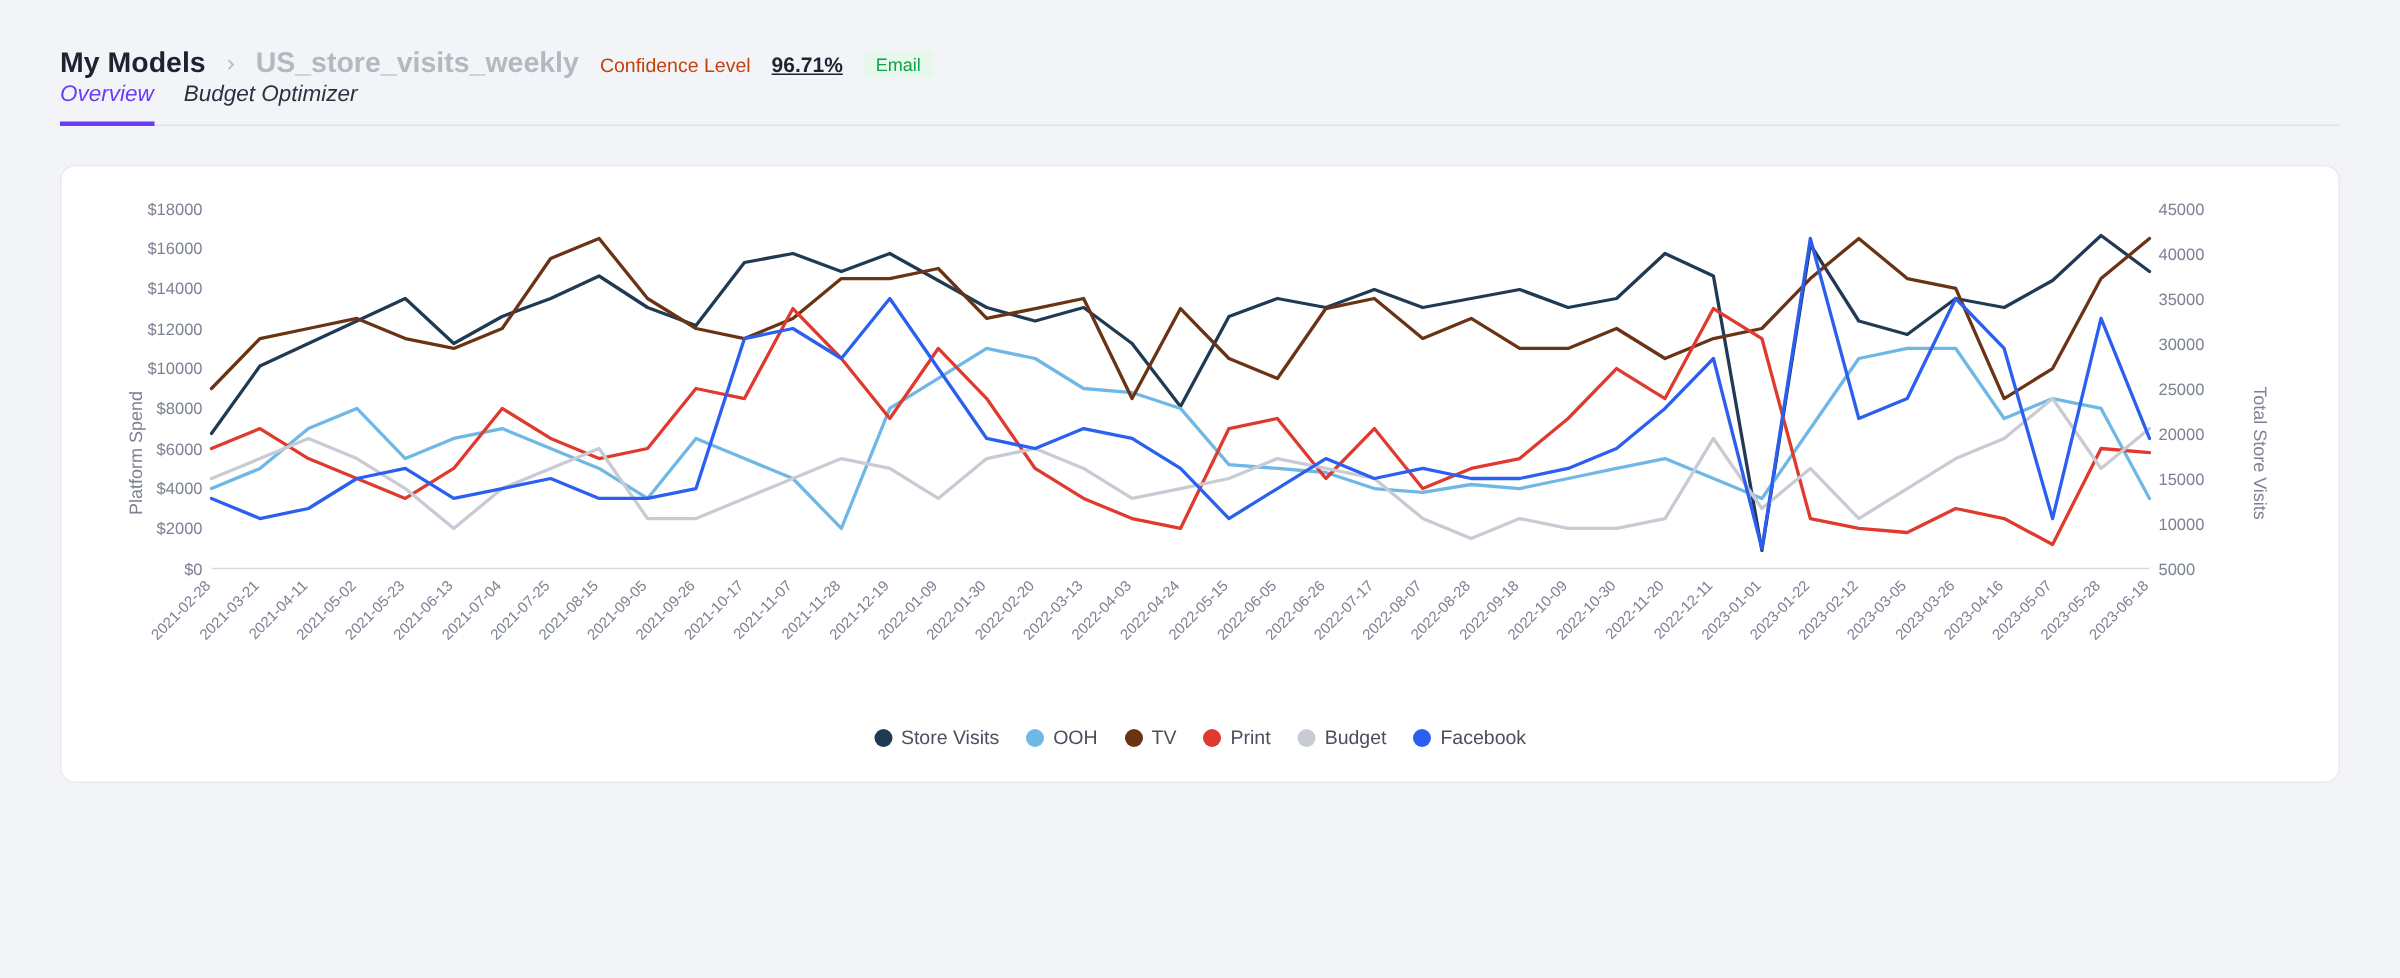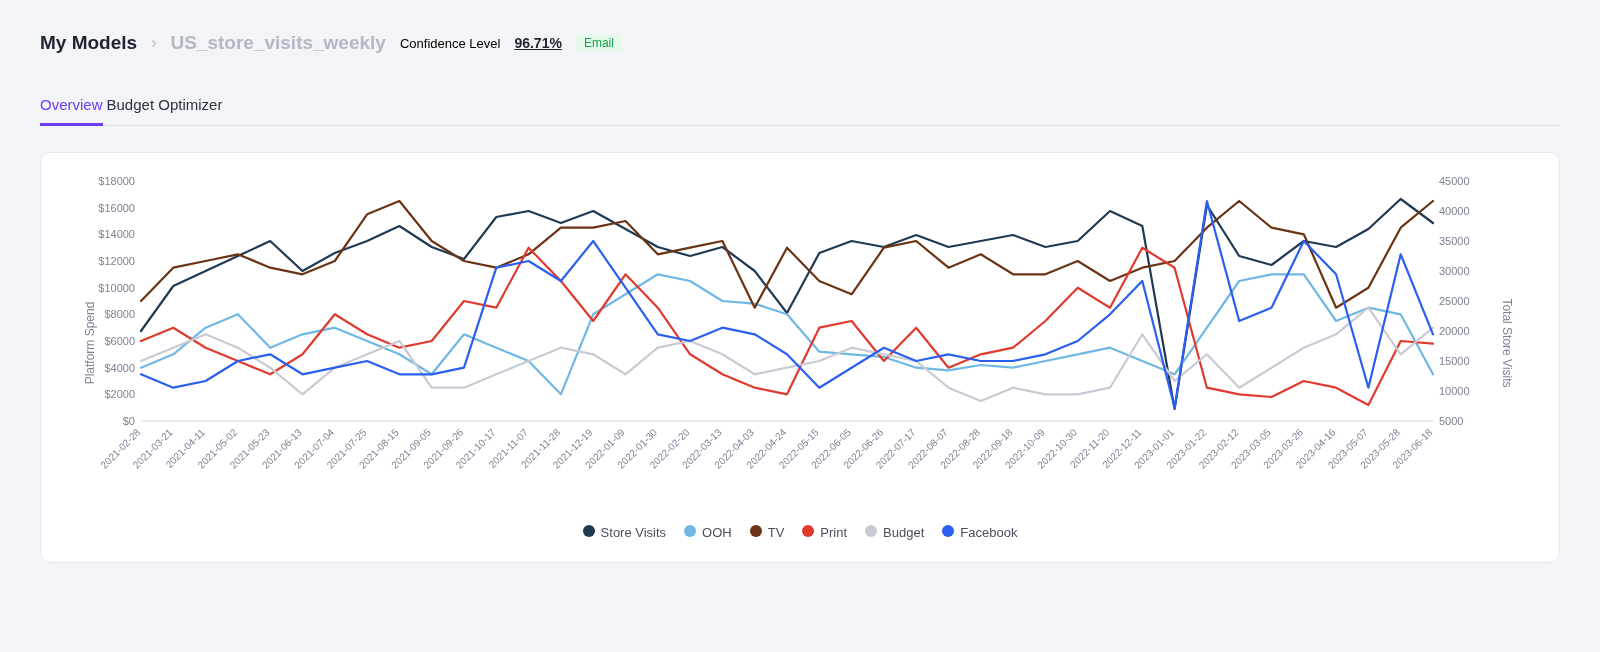--- a/index.html
+++ b/index.html
@@ -28,41 +28,41 @@
     color: #b5b8c2;
     font-size: 16px;
   }
   .bc-model {
     font-size: 19px;
     font-weight: 600;
     color: #b5b8c2;
   }
   .bc-conf-label {
     font-size: 13px;
-    color: #000000;
+    color: #c2410c;
   }
   .bc-conf-val {
     font-size: 14px;
     font-weight: 700;
     color: #1f2230;
     text-decoration: underline;
   }
   .badge-high {
     font-size: 12px;
     color: #10a249;
     background: #e6f7ec;
     border-radius: 4px;
     padding: 2px 8px;
   }
 
   .tabs {
-    margin-top: 42px;
     border-bottom: 1px solid #e0e2e9;
     display: flex;
-    gap: 4px;
+    gap: 20px;
+    font-style: italic;
   }
   .tab {
     padding: 0 0 10px 0;
     font-size: 15px;
     color: #2d3040;
     cursor: pointer;
   }
   .tab.active {
     color: #6a3cf5;
     border-bottom: 3px solid #6a3cf5;
@@ -120,20 +120,21 @@
     display: flex;
     justify-content: center;
     gap: 18px;
     padding: 10px 0 16px 0;
     font-size: 13px;
     color: #4a4e5e;
     flex-wrap: wrap;
   }
   .legend-item {
     display: inline-flex;
+    align-items: center;
     gap: 6px;
     cursor: pointer;
   }
   .legend-dot {
     width: 12px;
     height: 12px;
     border-radius: 50%;
     display: inline-block;
   }
 </style>

